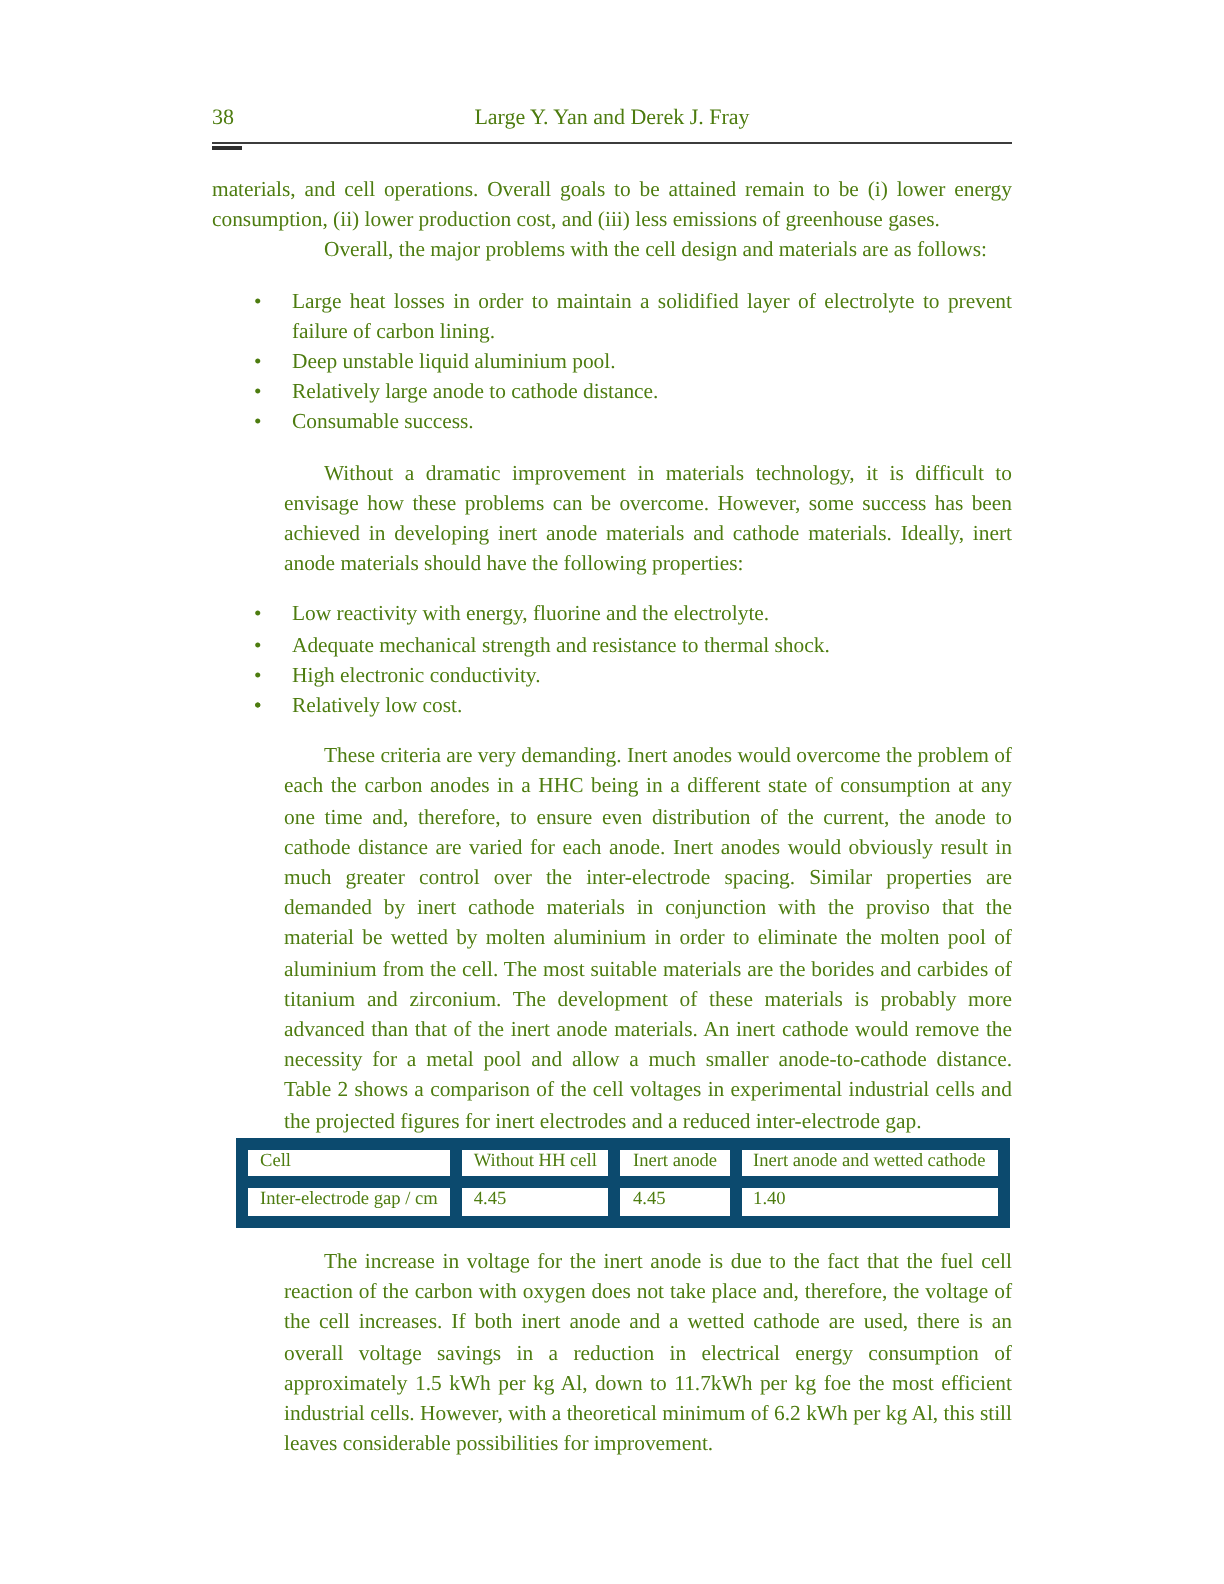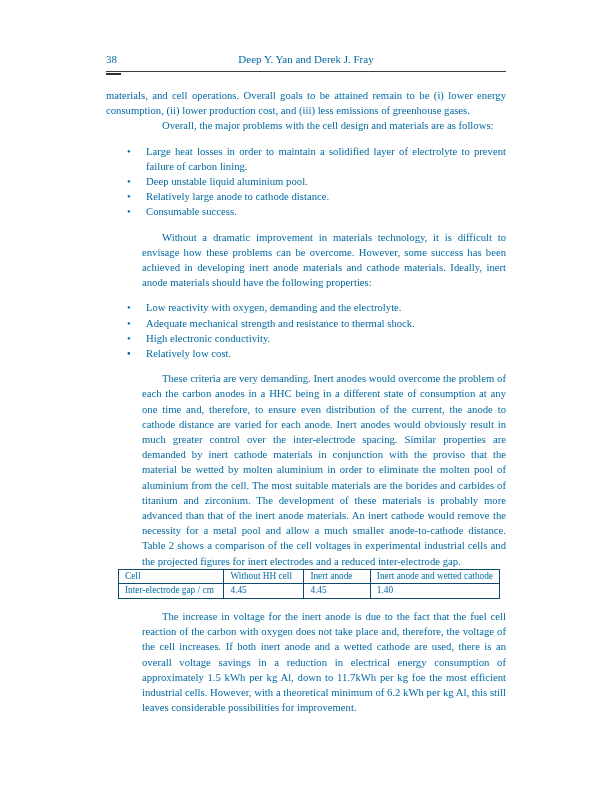--- a/index.html
+++ b/index.html
@@ -2,21 +2,21 @@
 <html><head>
 <meta charset="utf-8">
 <style>
   html, body { margin: 0; padding: 0; background: #ffffff; }
   .page {
     position: relative;
     width: 612px;
     height: 792px;
     background: #ffffff;
     font-family: "Liberation Serif", serif;
-    color: #0369a1;
+    color: #4d7c0f;
     overflow: hidden;
   }
   .inner {
     position: absolute;
     left: 106px;
     top: 53px;
     width: 400px;
   }
   
   .hdr { position: relative; height: 15px; font-size: 11px; }
@@ -48,40 +48,40 @@
   }
   table.datatable {
     border-collapse: collapse;
     margin-left: 12px;
     width: 382px;
     font-size: 9.3px;
     line-height: 11.5px;
     text-align: left;
   }
   table.datatable td {
-    border: 1px solid #0c4a6e;
+    border: 6px solid #0c4a6e;
     padding: 1px 6px 1px 6px;
     vertical-align: top;
     white-space: nowrap;
     overflow: hidden;
   }
   td.c0 { width: 28%; }
   td.c1 { width: 21.5%; }
   td.c2 { width: 18.5%; }
   td.c3 { width: 32%; }
 </style>
 </head>
 <body>
 
 <div class="page">
   <div class="inner">
 
     <div class="hdr">
       <span class="pagenum">38</span>
-      <span class="rtitle">Deep Y. Yan and Derek J. Fray</span>
+      <span class="rtitle">Large Y. Yan and Derek J. Fray</span>
     </div>
     <hr class="hdr-rule">
     <hr class="pagenum-dash">
 
     <div class="bodytext">
 
       <p>materials, and cell operations. Overall goals to be attained remain to be (i) lower energy consumption, (ii) lower production cost, and (iii) less emissions of greenhouse gases.</p>
       <p class="indent">Overall, the major problems with the cell design and materials are as follows:</p>
 
       <ul class="bullets">
@@ -101,21 +101,21 @@
           <span class="marker">•</span>
           <span>Consumable success.</span>
         </li>
       </ul>
 
       <p class="indent">Without a dramatic improvement in materials technology, it is difficult to envisage how these problems can be overcome. However, some success has been achieved in developing inert anode materials and cathode materials. Ideally, inert anode materials should have the following properties:</p>
 
       <ul class="bullets">
         <li>
           <span class="marker">•</span>
-          <span>Low reactivity with oxygen, demanding and the electrolyte.</span>
+          <span>Low reactivity with energy, fluorine and the electrolyte.</span>
         </li>
         <li>
           <span class="marker">•</span>
           <span>Adequate mechanical strength and resistance to thermal shock.</span>
         </li>
         <li>
           <span class="marker">•</span>
           <span>High electronic conductivity.</span>
         </li>
         <li>

